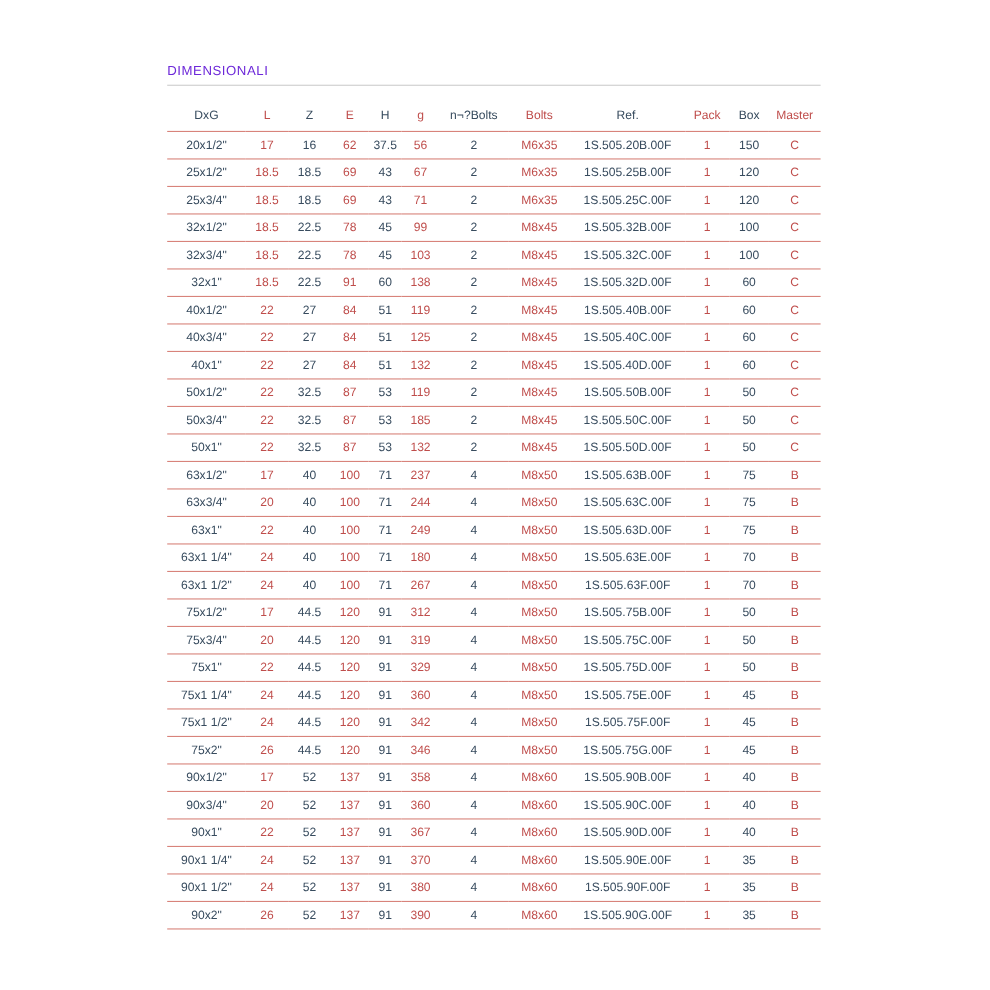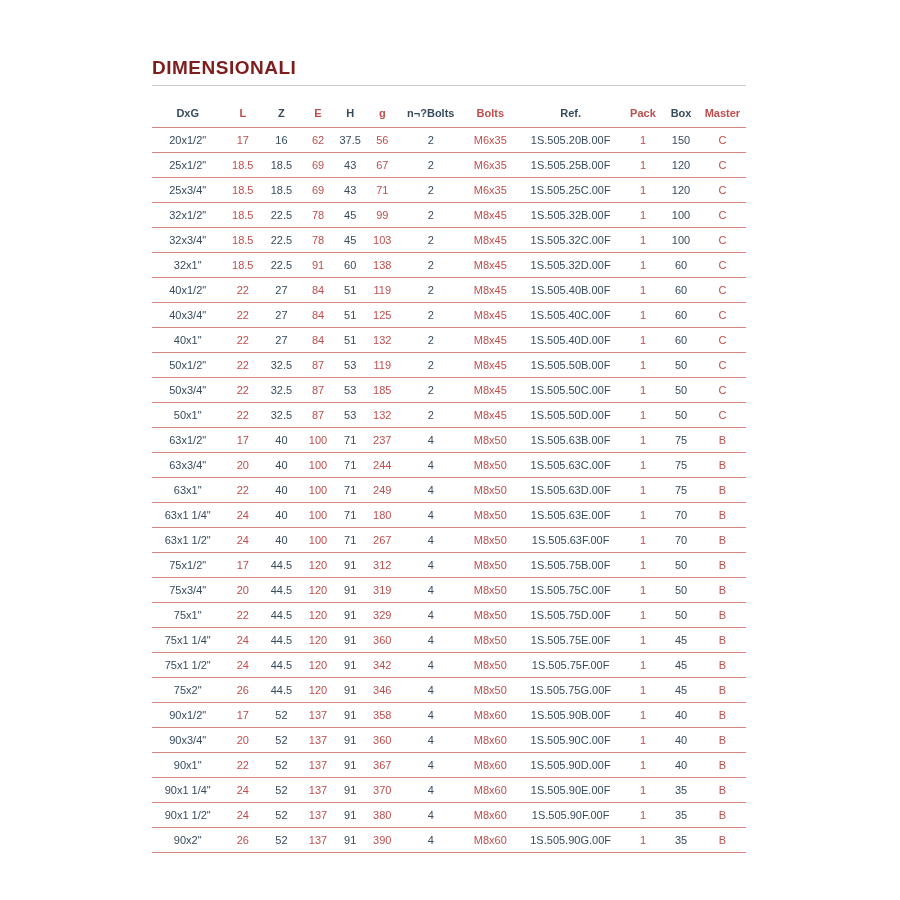--- a/index.html
+++ b/index.html
@@ -9,35 +9,35 @@
     font-family: "Liberation Sans", sans-serif;
     overflow: hidden;
   }
   .doc {
     position: absolute;
     left: 152px;
     top: 57px;
     width: 594px;
   }
   .title {
-    font-size: 19px;
-    font-weight: bold;
+    font-size: 12px;
+    font-weight: normal;
     letter-spacing: 0.5px;
-    color: #7f1d1d;
+    color: #6d28d9;
     padding-bottom: 6px;
     border-bottom: 1px solid #cccccc;
   }
   table.dim-table {
     width: 100%;
     border-collapse: collapse;
     table-layout: fixed;
     font-size: 11px;
   }
   table.dim-table thead th {
-    font-weight: bold;
+    font-weight: normal;
     text-align: center;
     vertical-align: bottom;
     padding: 21px 0 8px 0;
     border-bottom: 1px solid #d8837b;
     white-space: nowrap;
   }
   table.dim-table tbody td {
     text-align: center;
     vertical-align: middle;
     height: 25px;

